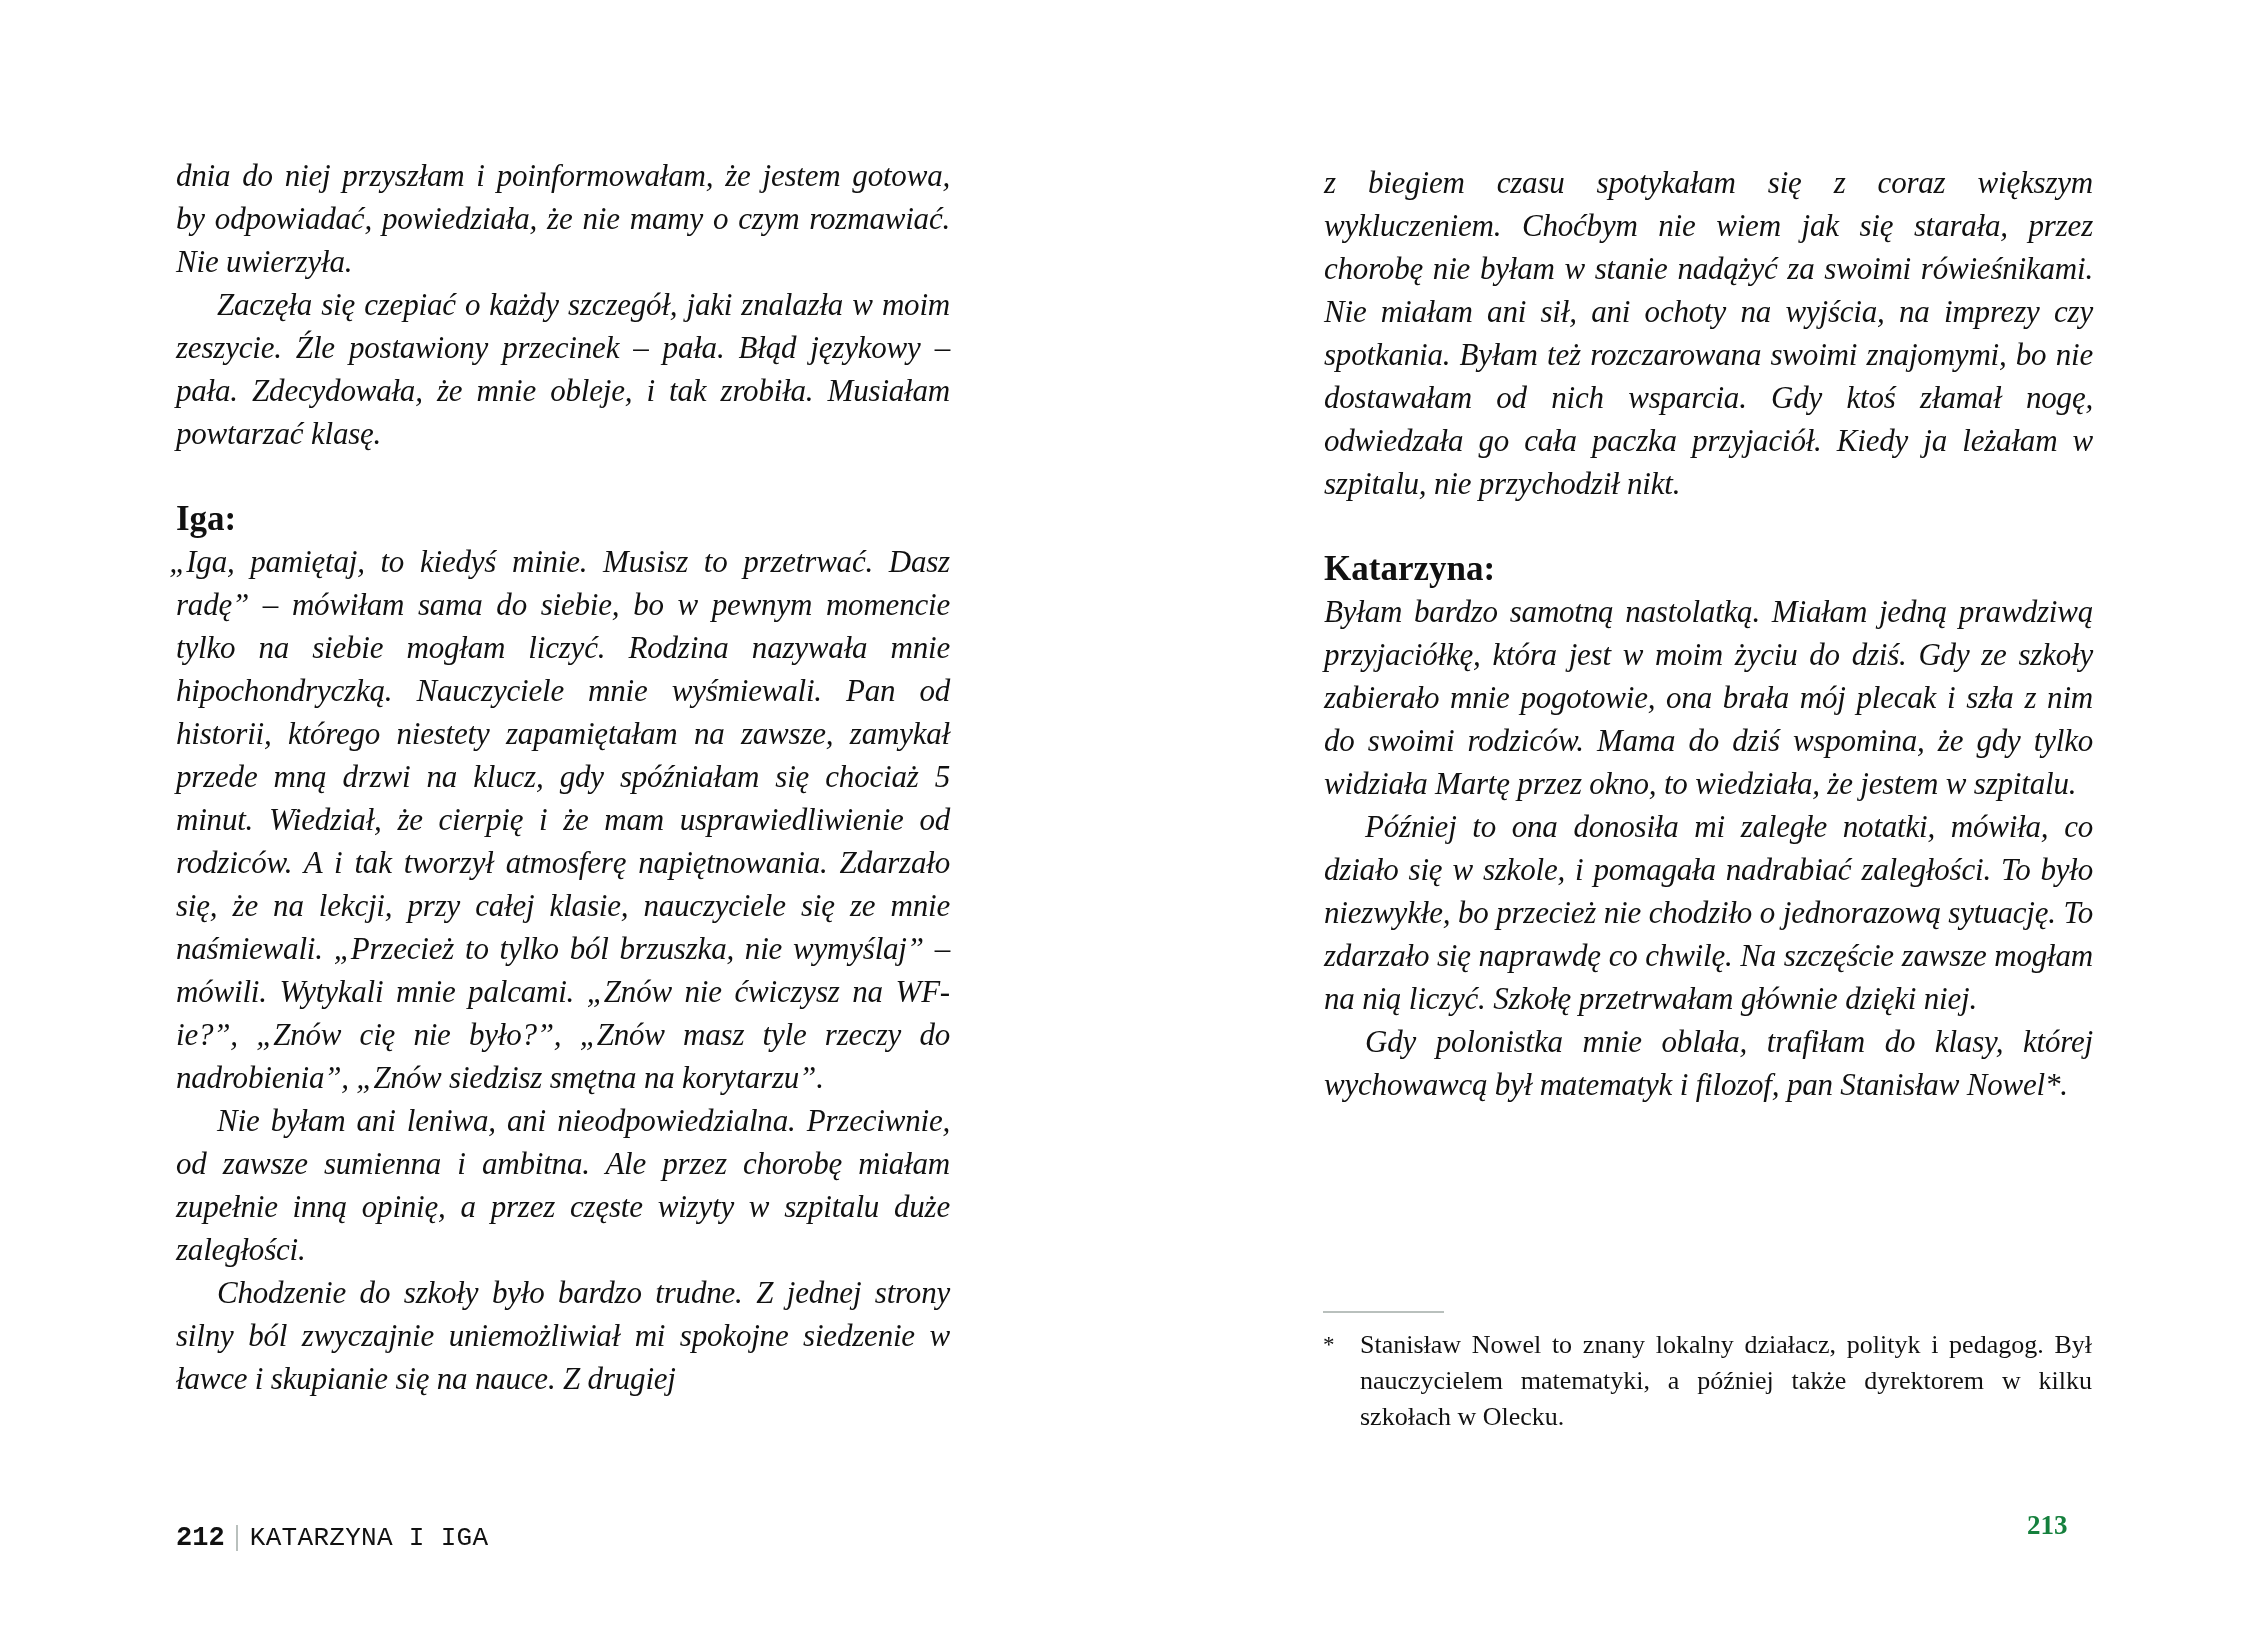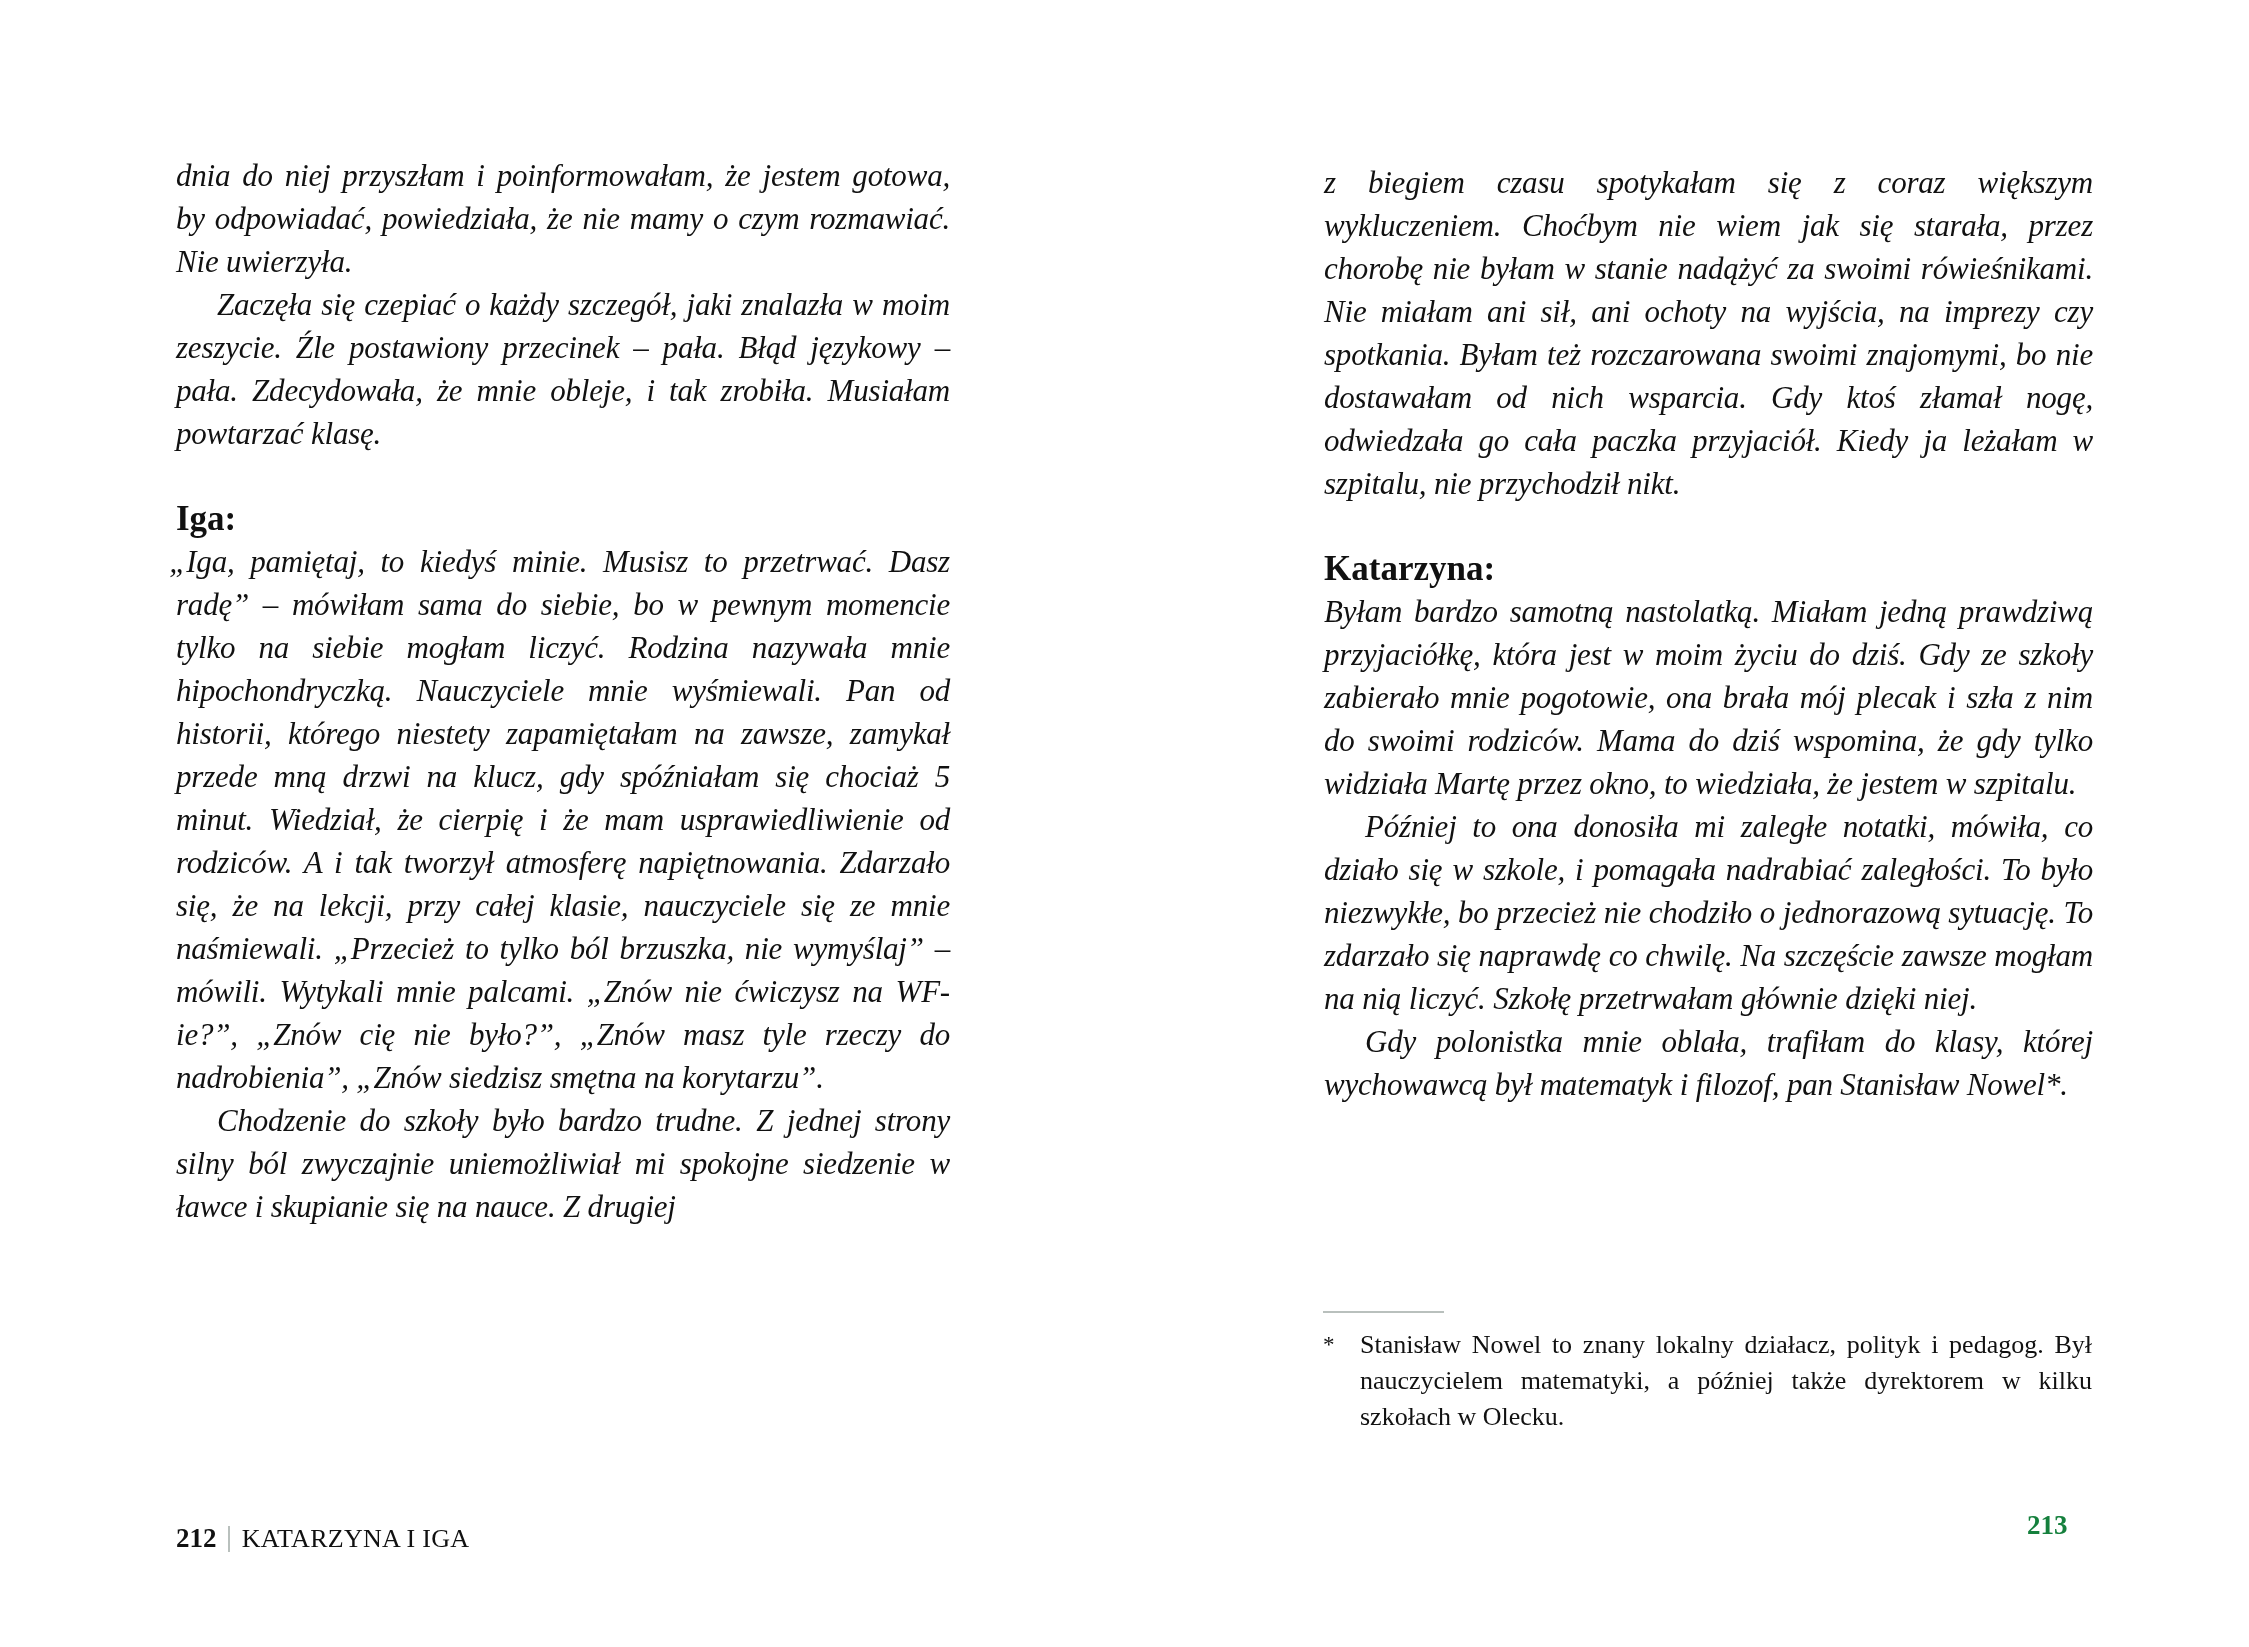--- a/index.html
+++ b/index.html
@@ -40,21 +40,21 @@
     position: absolute;
     left: 1323px; top: 1327px; width: 769px;
     font-family: "Liberation Serif", "DejaVu Serif", serif;
     font-size: 26px; line-height: 36px;
     color: #111111;
   }
   .footnote .mark { position: absolute; left: 0; top: 0; font-size: 23px; }
   .footnote .fn-text { margin-left: 37px; display: block; text-align: justify; }
   .running-foot-left {
     position: absolute; left: 176px; top: 1523px;
-    font-family: Liberation Serif, serif;
+    font-family: Liberation Mono, monospace;
     font-size: 26px; color: #111111;
     display: flex; align-items: center;
   }
   .folio { font-weight: bold; font-size: 27px; }
   .foot-sep { display: inline-block; width: 2px; height: 26px; background: #b9c0bd; margin: 0 12.2px 0 11px; }
   .running-title { letter-spacing: 0.3px; }
   .running-foot-right {
     position: absolute; left: 2027px; top: 1510px;
     font-family: Liberation Serif, serif;
     font-weight: bold; font-size: 27px; color: #15803d;
@@ -64,20 +64,21 @@
 <body>
 
 <div class="spread">
 
   <div class="page page-left">
     <div class="column">
       <p class="para">dnia do niej przyszłam i poinformowałam, że jestem gotowa, by odpowiadać, powiedziała, że nie mamy o czym rozmawiać. Nie uwierzyła.</p>
       <p class="para indent">Zaczęła się czepiać o każdy szczegół, jaki znalazła w moim zeszycie. Źle postawiony przecinek – pała. Błąd językowy – pała. Zdecydowała, że mnie obleje, i tak zrobiła. Musiałam powtarzać klasę.</p>
       <p class="speaker">Iga:</p>
       <p class="para hang">„Iga, pamiętaj, to kiedyś minie. Musisz to przetrwać. Dasz radę” – mówiłam sama do siebie, bo w pewnym momencie tylko na siebie mogłam liczyć. Rodzina nazywała mnie hipochondryczką. Nauczyciele mnie wyśmiewali. Pan od historii, którego niestety zapamiętałam na zawsze, zamykał przede mną drzwi na klucz, gdy spóźniałam się chociaż 5 minut. Wiedział, że cierpię i że mam usprawiedliwienie od rodziców. A i tak tworzył atmosferę napiętnowania. Zdarzało się, że na lekcji, przy całej klasie, nauczyciele się ze mnie naśmiewali. „Przecież to tylko ból brzuszka, nie wymyślaj” – mówili. Wytykali mnie palcami. „Znów nie ćwiczysz na WF-ie?”, „Znów cię nie było?”, „Znów masz tyle rzeczy do nadrobienia”, „Znów siedzisz smętna na korytarzu”.</p>
+      <p class="para indent">Nie byłam ani leniwa, ani nieodpowiedzialna. Przeciwnie, od zawsze sumienna i ambitna. Ale przez chorobę miałam zupełnie inną opinię, a przez częste wizyty w szpitalu duże zaległości.</p>
       <p class="para indent">Chodzenie do szkoły było bardzo trudne. Z jednej strony silny ból zwyczajnie uniemożliwiał mi spokojne siedzenie w ławce i skupianie się na nauce. Z drugiej</p>
     </div>
 
     <div class="running-foot-left">
       <span class="folio">212</span>
       <span class="foot-sep"></span>
       <span class="running-title">KATARZYNA I IGA</span>
     </div>
   </div>
 

